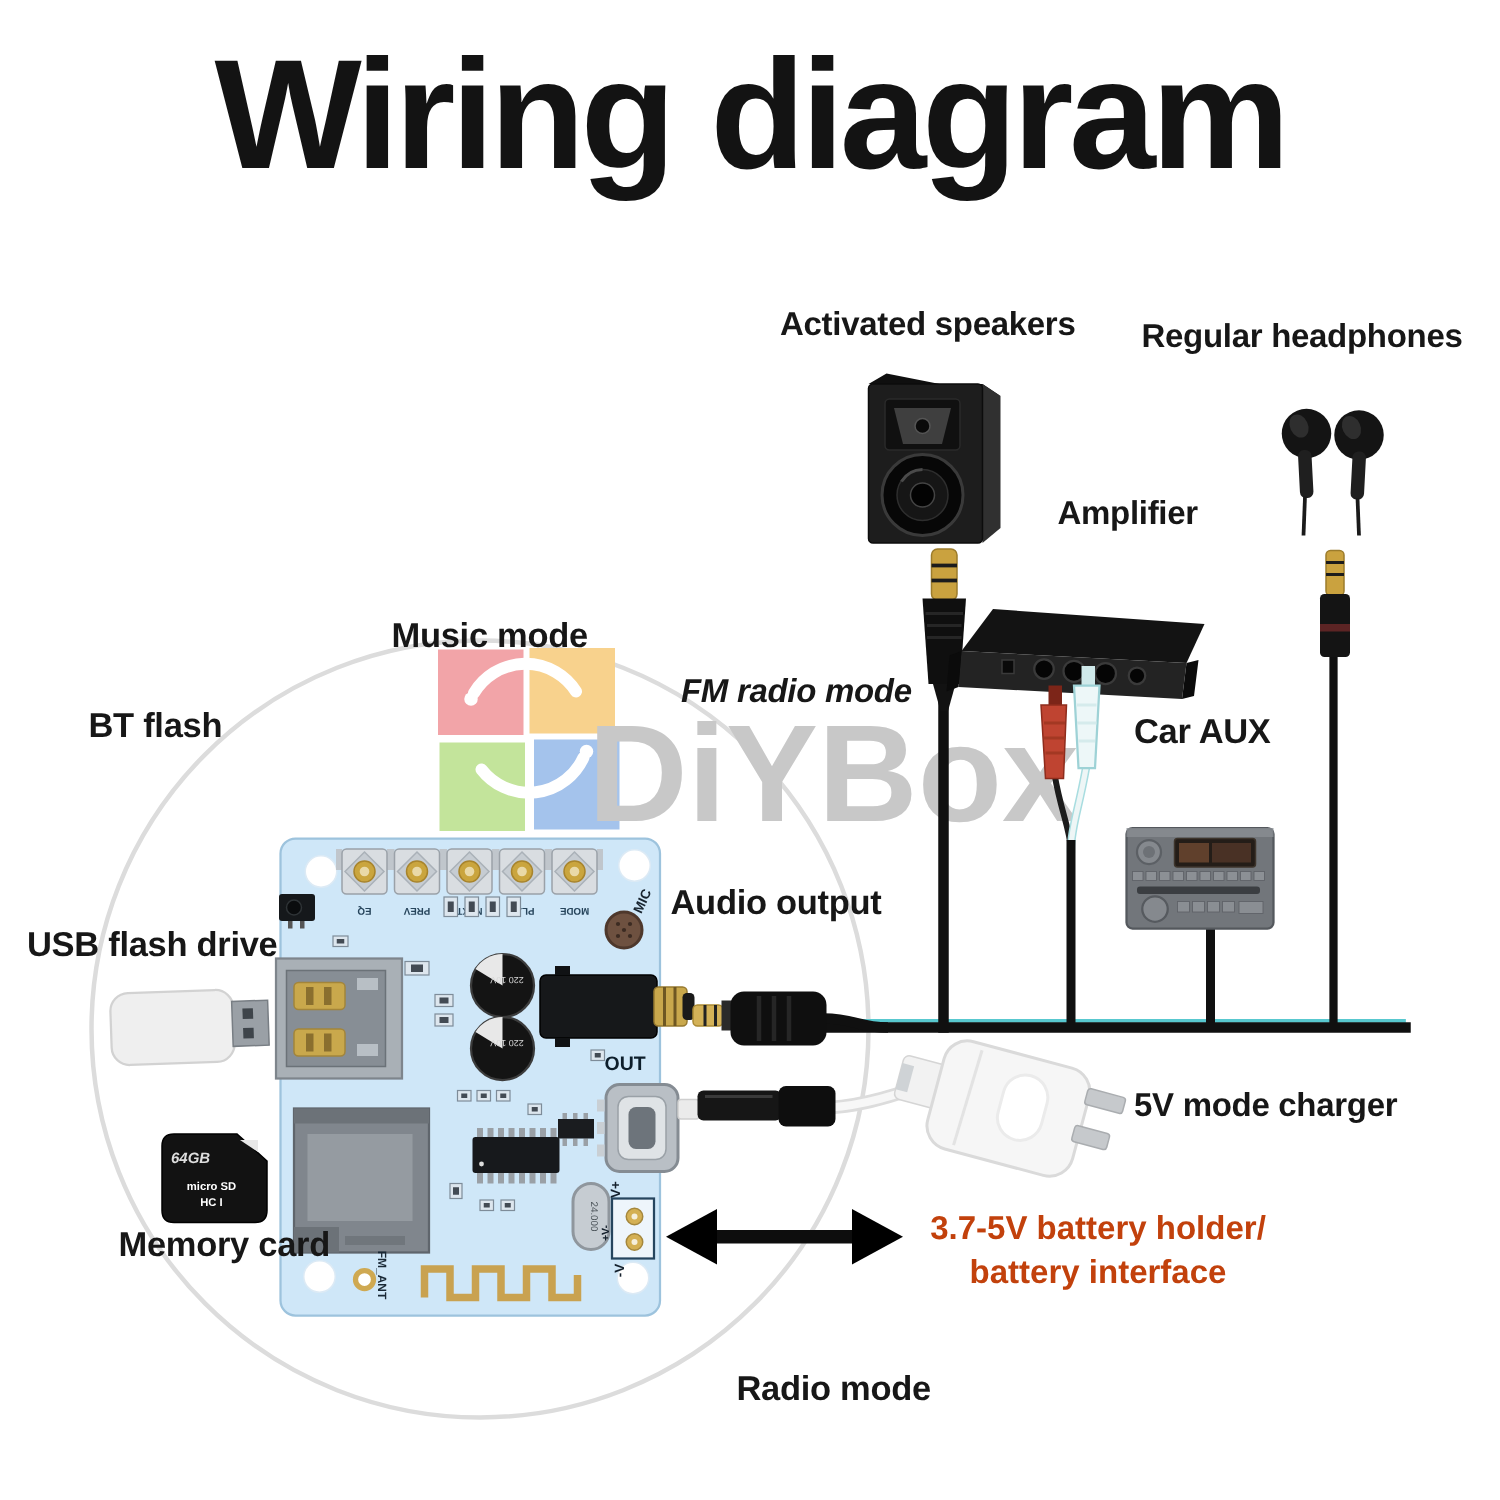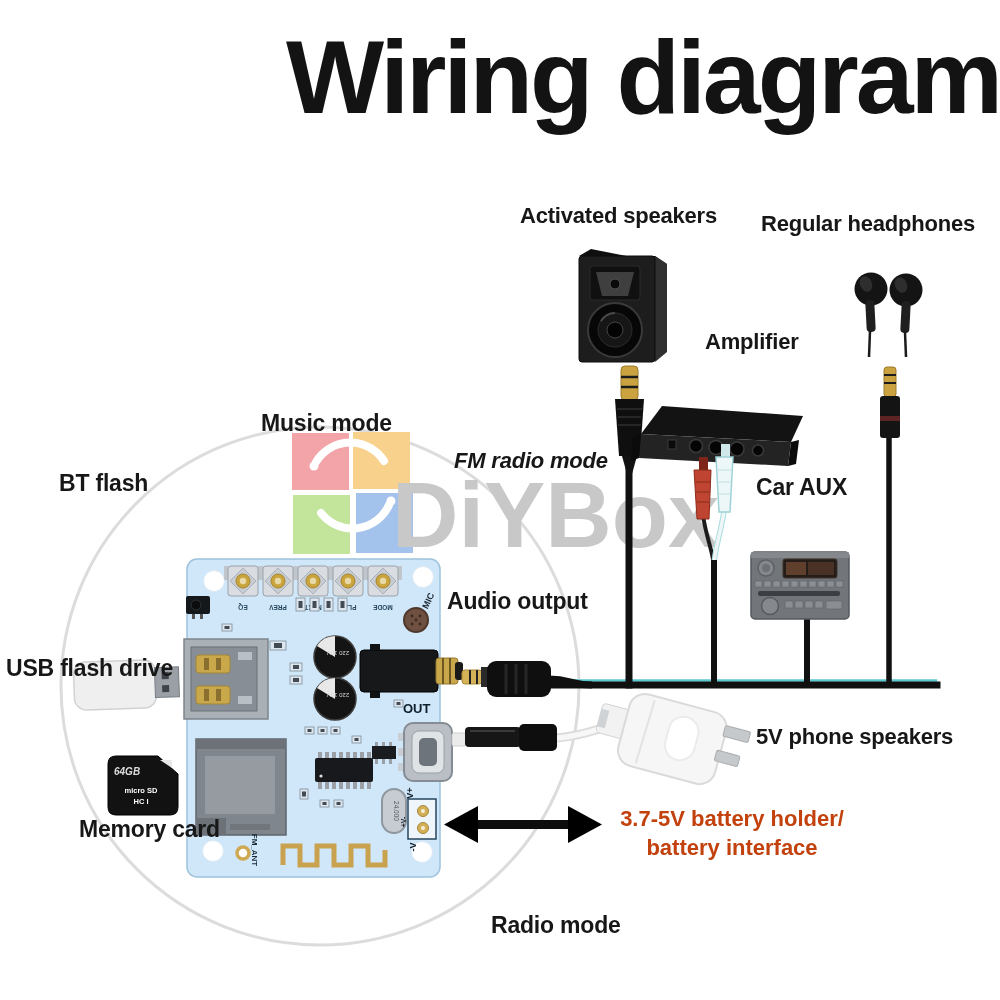--- a/index.html
+++ b/index.html
@@ -1,19 +1,19 @@
 <!DOCTYPE html>
 <html><head>
 <meta charset="utf-8">
 <style>
   html,body{margin:0;padding:0;background:#ffffff;}
   .canvas{position:relative;width:1000px;height:1000px;background:#ffffff;overflow:hidden;
           font-family:"Liberation Sans",sans-serif;}
   .canvas svg{position:absolute;left:0;top:0;}
-  .title{position:absolute;top:18px;left:0;width:1000px;text-align:right;
+  .title{position:absolute;top:18px;left:0;width:1000px;text-align:center;
          font-weight:bold;font-size:104px;letter-spacing:-3px;color:#131313;}
   .lbl{position:absolute;font-weight:bold;font-size:22px;letter-spacing:-.2px;
        color:#171717;white-space:nowrap;}
   .lbl.big{font-size:23px;}
   .battery-block{position:absolute;left:592px;top:805px;width:280px;text-align:center;
                  font-weight:bold;font-size:22px;color:#c2410c;line-height:1.3;}
 </style>
 </head>
 <body>
 
@@ -411,22 +411,22 @@
 
 <div class="title">Wiring diagram</div>
 <div class="lbl" style="left:520px;top:203px;">Activated speakers</div>
 <div class="lbl" style="left:761px;top:211px;">Regular headphones</div>
 <div class="lbl" style="left:705px;top:329px;">Amplifier</div>
 <div class="lbl big" style="left:261px;top:410px;">Music mode</div>
 <div class="lbl" style="left:454px;top:448px;font-style:italic;">FM radio mode</div>
 <div class="lbl big" style="left:59px;top:470px;">BT flash</div>
 <div class="lbl big" style="left:756px;top:474px;">Car AUX</div>
 <div class="lbl big" style="left:447px;top:588px;">Audio output</div>
-<div class="lbl big" style="left:6px;top:616px;margin-top:39px;">USB flash drive</div>
-<div class="lbl" style="left:756px;top:724px;">5V phone speakers</div>
+<div class="lbl big" style="left:18px;top:616px;">USB flash drive</div>
+<div class="lbl" style="left:756px;top:724px;">5V mode charger</div>
 <div class="lbl big" style="left:39px;top:816px;margin-left:40px;">Memory card</div>
 <div class="battery-block">
   <div>3.7-5V battery holder/</div>
   <div>battery interface</div>
 </div>
 <div class="lbl big" style="left:491px;top:912px;">Radio mode</div>
 
 </div>
 
 </body></html>

